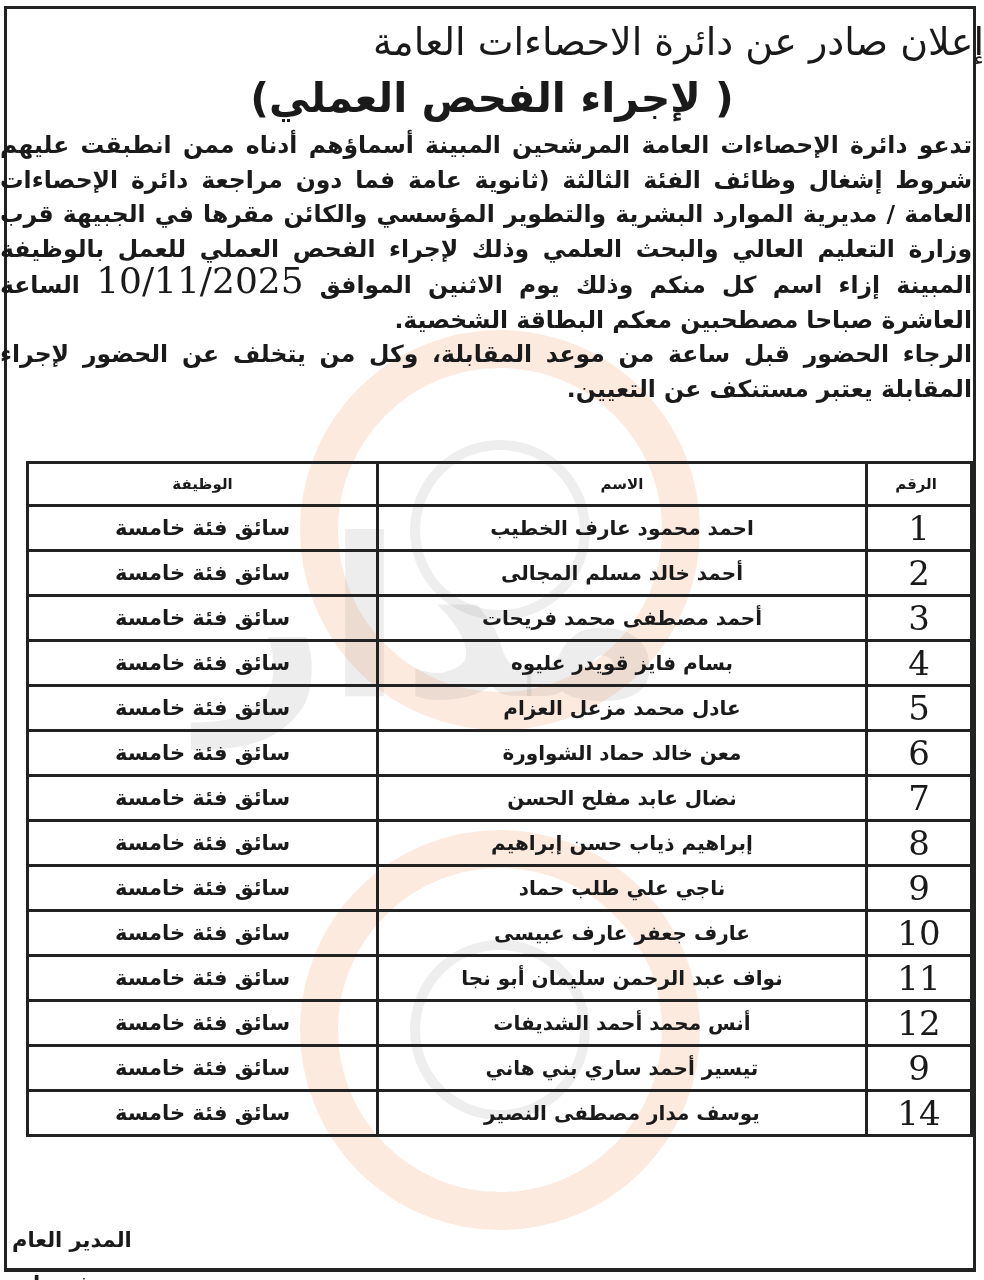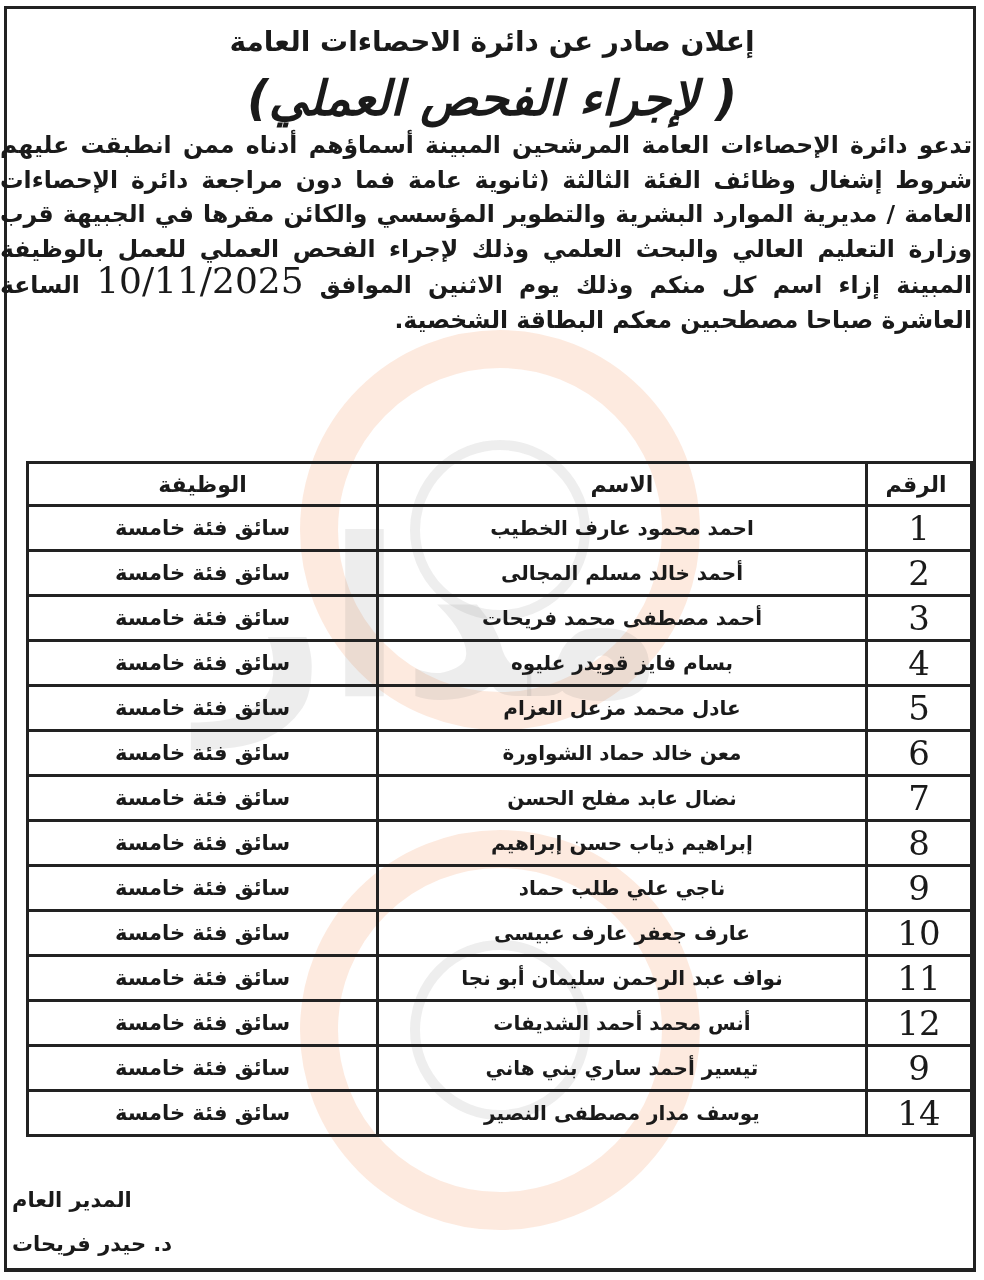--- a/index.html
+++ b/index.html
@@ -2,31 +2,31 @@
 <html lang="ar" dir="rtl"><head>
 <meta charset="utf-8">
 <style>
   html, body { margin:0; padding:0; background:#ffffff; }
   body { width:984px; height:1280px; overflow:hidden; position:relative; font-family:"DejaVu Sans", sans-serif; color:#1a1a1a; }
   .frame { position:absolute; left:4px; top:6px; width:972px; height:1266px; border:3px solid #222; border-bottom-width:4px; box-sizing:border-box; }
   .watermark { position:absolute; pointer-events:none; }
   .wm-circle { position:absolute; border-radius:50%; border:38px solid rgba(246,160,110,0.22); box-sizing:border-box; }
   .wm-inner { position:absolute; border-radius:50%; border:10px solid rgba(150,150,150,0.16); box-sizing:border-box; }
   .wm-text { position:absolute; color:rgba(130,130,130,0.14); font-weight:bold; font-family:"DejaVu Sans", sans-serif; direction:ltr; }
-  .title { position:absolute; top:18px; left:0; right:0; text-align:center; font-size:28px; font-weight:bold; line-height:48px; }
-  .subtitle { position:absolute; top:74px; left:0; right:0; text-align:center; font-size:48px; font-weight:bold; line-height:48px;font-style:italic; }
+  .title { position:absolute; top:18px; left:0; right:0; text-align:right; font-size:38px; font-weight:normal; line-height:48px; }
+  .subtitle { position:absolute; top:74px; left:0; right:0; text-align:center; font-size:41px; font-weight:bold; line-height:48px; }
   .body-text { position:absolute; top:128px; left:0; right:12px; font-size:23.5px; font-weight:bold; line-height:34.5px; text-align:justify; text-align-last:right; }
   .body-text .date { font-family:"DejaVu Serif", serif; font-weight:normal; font-size:36px; line-height:30px; }
   table { position:absolute; top:461px; left:26px; width:947px; border-collapse:collapse; direction:rtl; }
   td, th { border:3px solid #222; height:42px; padding:0; font-weight:bold; font-size:21px; text-align:center; }
-  th { height:40px; font-size:22px;margin-top:24px; }
+  th { height:40px; font-size:15px;margin-top:24px; }
   td.num { font-family:"DejaVu Serif", serif; font-weight:normal; font-size:34px; width:96px; }
   th.num { width:96px; text-align:center; padding-right:6px; }
   td.name { width:486px; font-size:20px; }
-  .sig { position:absolute; left:12px; font-size:21px; font-weight:bold; direction:rtl; text-align:center; }
+  .sig { position:absolute; left:12px; font-size:21px; font-weight:bold; direction:rtl; text-align:center;margin-top:40px; }
 </style>
 </head>
 <body>
 
 <div class="frame"></div>
 
 <div class="watermark" style="left:300px; top:330px; width:400px; height:400px;">
   <div class="wm-circle" style="left:0; top:0; width:400px; height:400px;"></div>
   <div class="wm-inner" style="left:110px; top:110px; width:180px; height:180px;"></div>
   <div class="wm-text" style="left:-100px; top:180px; font-size:220px; line-height:220px;">ﻣﺪﺍﺭ</div>
@@ -36,20 +36,21 @@
   <div class="wm-inner" style="left:110px; top:110px; width:180px; height:180px;"></div>
 </div>
 
 <div class="title">إعلان صادر عن دائرة الاحصاءات العامة</div>
 <div class="subtitle">( لإجراء الفحص العملي)</div>
 
 <div class="body-text">
   <span>تدعو دائرة الإحصاءات العامة المرشحين المبينة أسماؤهم أدناه ممن انطبقت عليهم شروط إشغال وظائف الفئة الثالثة (ثانوية عامة فما دون مراجعة دائرة الإحصاءات العامة / مديرية الموارد البشرية والتطوير المؤسسي والكائن مقرها في الجبيهة قرب وزارة التعليم العالي والبحث العلمي وذلك لإجراء الفحص العملي للعمل بالوظيفة المبينة إزاء اسم كل منكم وذلك يوم الاثنين الموافق</span>
   <span class="date">10/11/2025</span>
   <span>الساعة العاشرة صباحا مصطحبين معكم البطاقة الشخصية.</span>
+  <span style="display:block;">الرجاء الحضور قبل ساعة من موعد المقابلة، وكل من يتخلف عن الحضور لإجراء المقابلة يعتبر مستنكف عن التعيين.</span>
 </div>
 
 <table>
   <thead>
     <tr>
       <th class="num">الرقم</th>
       <th class="name">الاسم</th>
       <th>الوظيفة</th>
     </tr>
   </thead>

